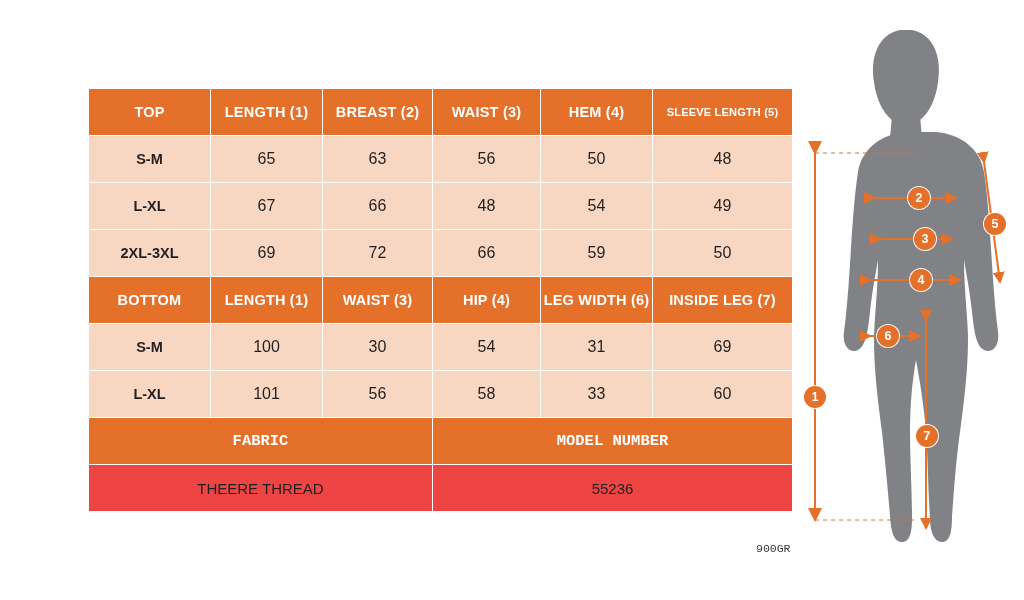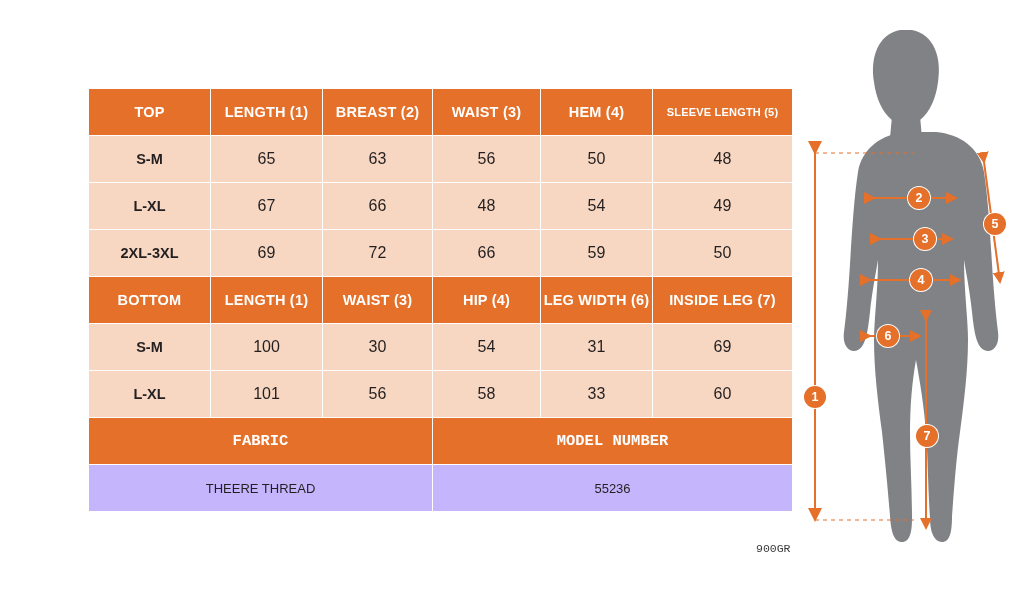--- a/index.html
+++ b/index.html
@@ -72,22 +72,22 @@
     font-weight: normal;
   }
   .section-hdr {
     background: #e4702a;
     color: #ffffff !important;
     font-weight: bold;
     font-size: 15.5px;
     font-family: Liberation Mono, monospace;
   }
   .footer-cell {
-    background: #c4b5fd;
-    font-size: 13px;
+    background: #ef4444;
+    font-size: 15px;
   }
 
   .code-label {
     position: absolute;
     left: 712px;
     top: 542px;
     font-size: 11.5px;
     color: #3a3a3a;
     font-family: Liberation Mono, monospace;
   }

